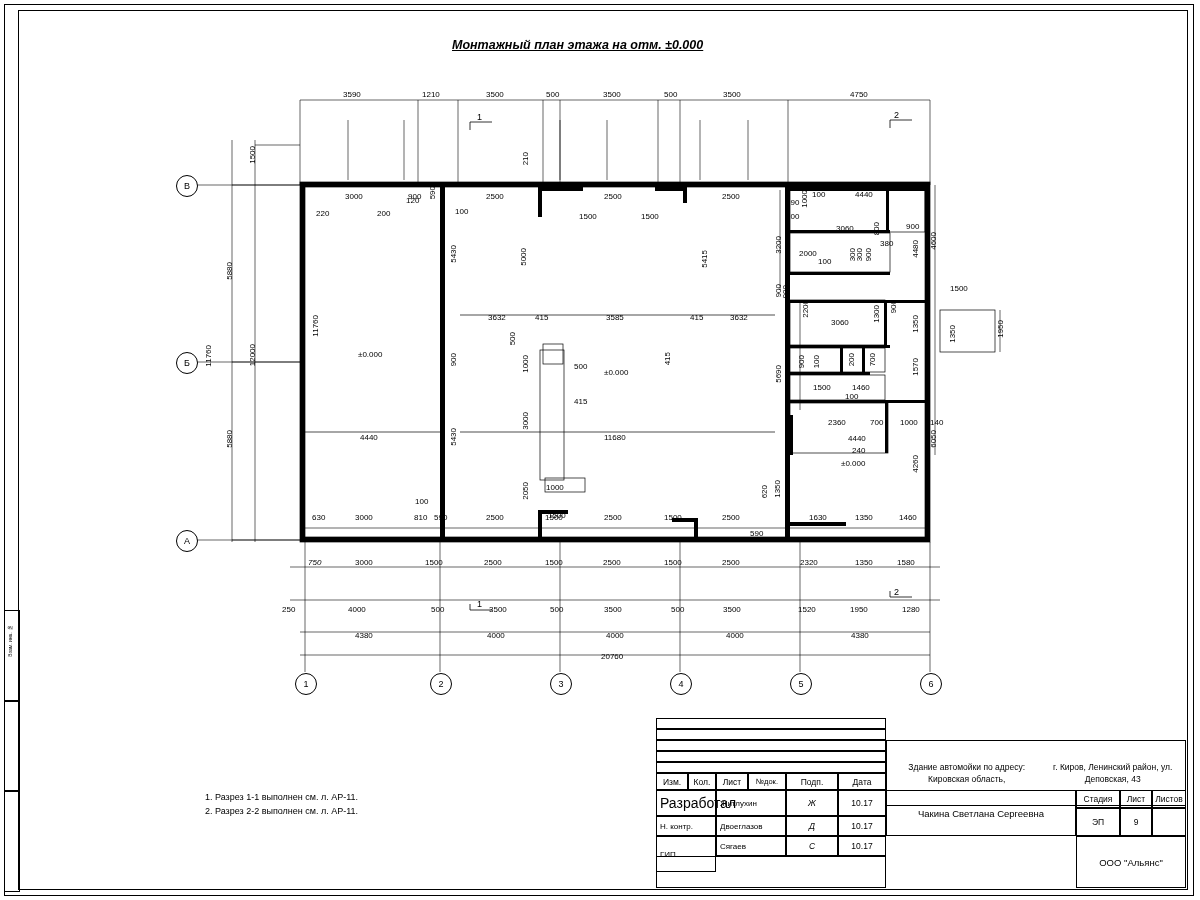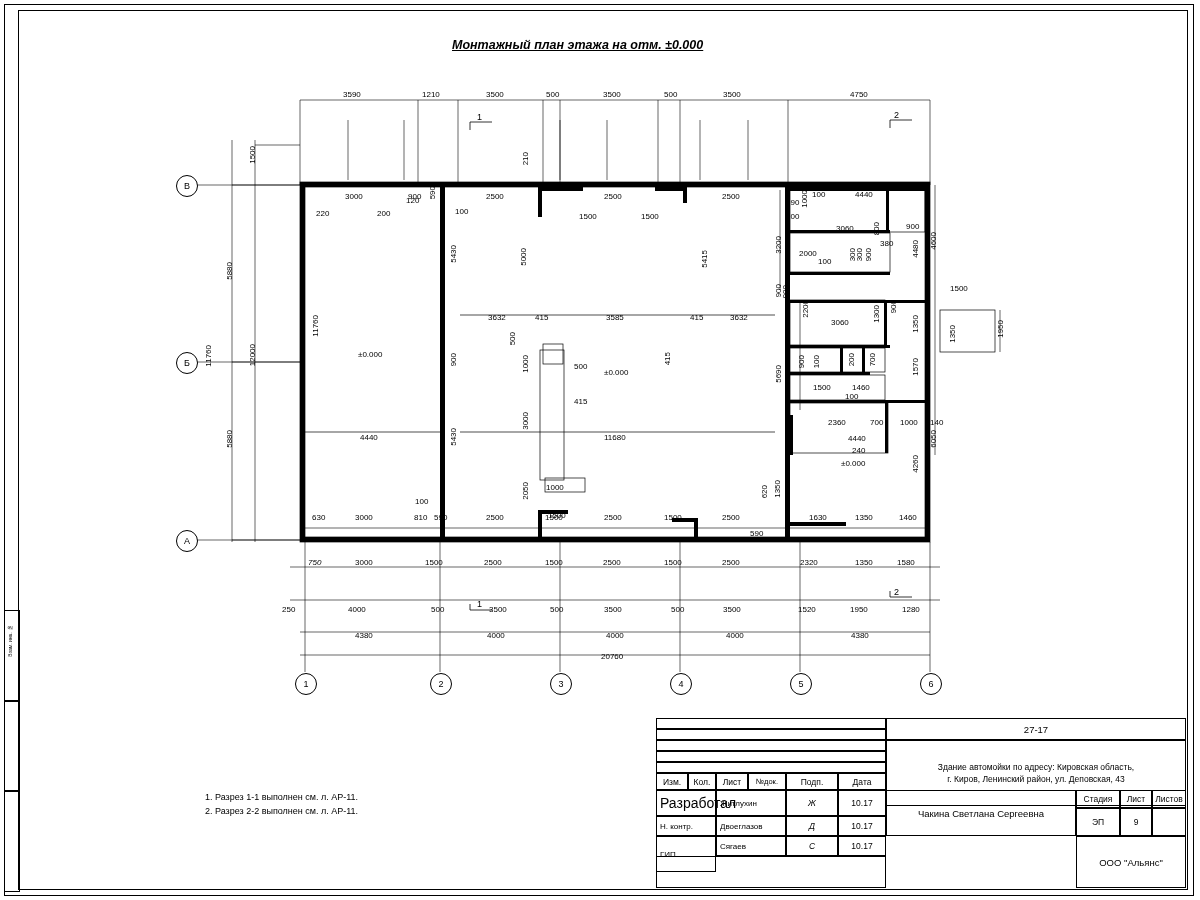--- a/index.html
+++ b/index.html
@@ -325,28 +325,27 @@
   <div class="lbl" style="left:851px;top:631px;">4380</div>
   <div class="lbl" style="left:601px;top:652px;">20760</div>
 
   <div class="notes">
     <div>1. Разрез 1-1 выполнен см. л. АР-11.</div>
     <div>2. Разрез 2-2 выполнен см. л. АР-11.</div>
   </div>
 
   <div class="tb">
 
-    <div class="cell c big" style="left:230px;top:0;width:300px;height:22px;">27-17</div>
     <div class="cell" style="left:0;top:0;width:230px;height:11px;"></div>
     <div class="cell" style="left:0;top:11px;width:230px;height:11px;"></div>
     <div class="cell" style="left:0;top:22px;width:230px;height:11px;"></div>
     <div class="cell" style="left:0;top:33px;width:230px;height:11px;"></div>
     <div class="cell" style="left:0;top:44px;width:230px;height:11px;"></div>
 
-    <div class="cell c" style="left:230px;top:22px;width:300px;height:66px;flex-direction:column;line-height:12px;">
+    <div class="cell c" style="left:230px;top:22px;width:300px;height:66px;line-height:12px;">
       <span>Здание автомойки по адресу: Кировская область,</span>
       <span>г. Киров, Ленинский район, ул. Деповская, 43</span>
     </div>
 
     <div class="cell c" style="left:0;top:55px;width:32px;height:17px;">Изм.</div>
     <div class="cell c" style="left:32px;top:55px;width:28px;height:17px;">Кол.</div>
     <div class="cell c" style="left:60px;top:55px;width:32px;height:17px;">Лист</div>
     <div class="cell c" style="left:92px;top:55px;width:38px;height:17px;font-size:7.5px;">№док.</div>
     <div class="cell c" style="left:130px;top:55px;width:52px;height:17px;">Подп.</div>
     <div class="cell c" style="left:182px;top:55px;width:48px;height:17px;">Дата</div>

